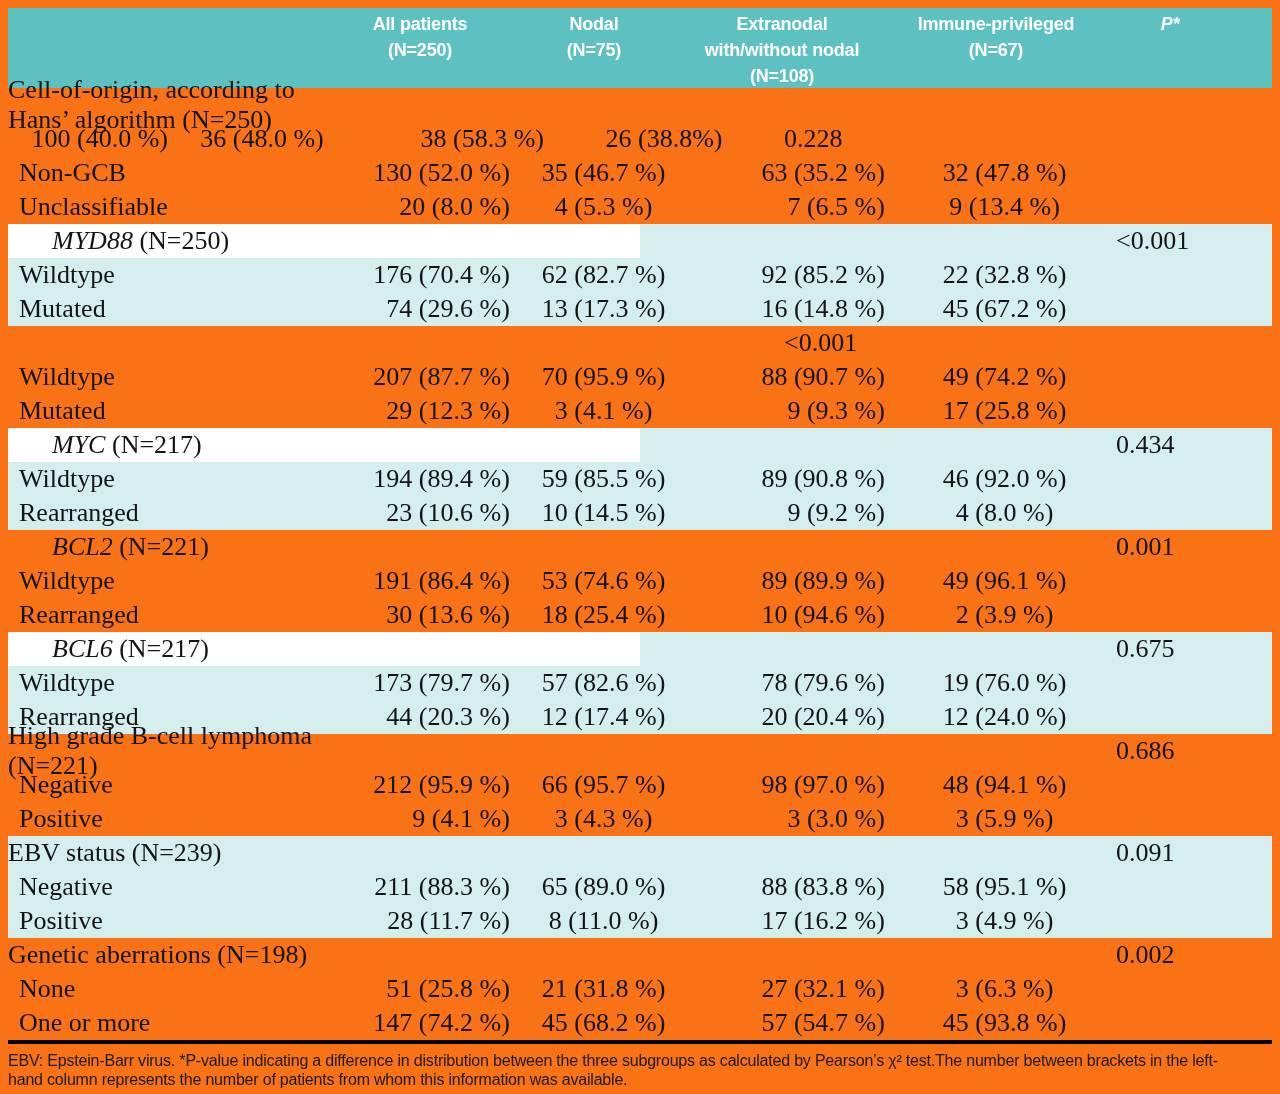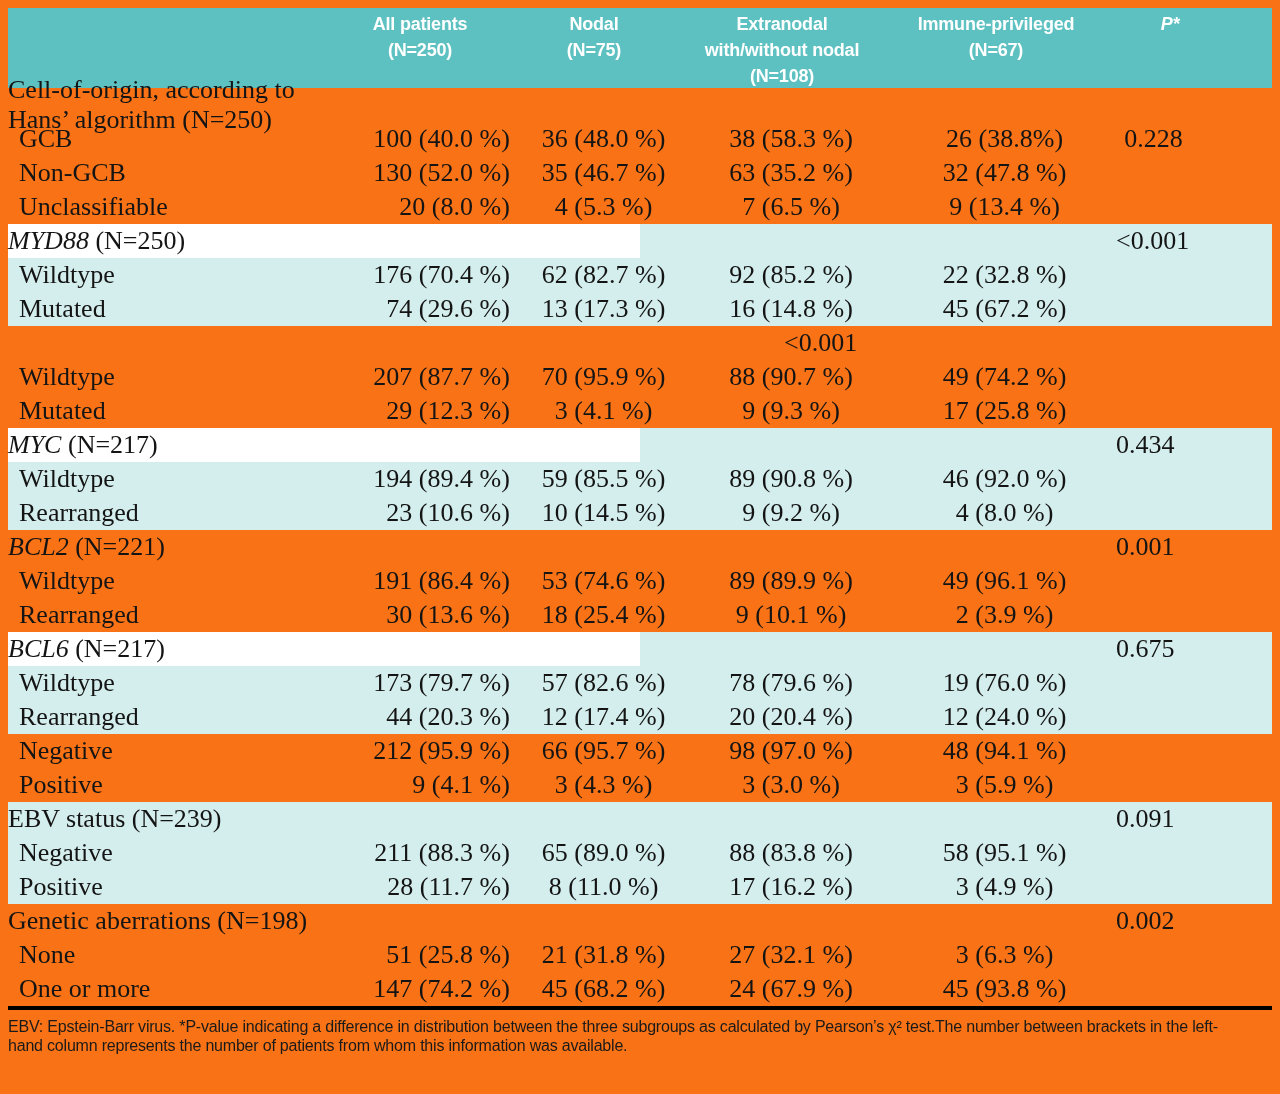--- a/index.html
+++ b/index.html
@@ -15,31 +15,31 @@
   
   .thead{display:flex;height:80px;background:var(--teal);color:#fff;
          font-family:"Liberation Sans", sans-serif;font-weight:bold;font-size:18px;
          line-height:26px;letter-spacing:-0.2px;}
   .thead .hcell{padding-top:3px;text-align:center;}
 
   
   .c1{width:332px;}
   .c2{width:160px;text-align:right;}
   .c3{width:188px;text-align:center;}
-  .c4{width:188px;text-align:center;}
+  .c4{width:188px;text-align:right;}
   .c5{width:240px;text-align:center;}
   .c6{width:148px;text-align:left;padding-right:40px;box-sizing:border-box;}
 
   
   .row{position:relative;display:flex;height:34px;align-items:center;font-size:26px;}
   .row .cell{position:relative;z-index:1;}
   .band{background:var(--band);}
   .seclabel{padding-left:0;}
   .sublabel{padding-left:11px;}
-  .gene{}
+  .gene{margin-left:44px;}
   .whitebox::before{content:"";position:absolute;left:0;top:0;width:632px;height:34px;
                     background:#fff;z-index:0;}
 
   .ital{font-style:italic;}
 
   
   .rule{height:4px;background:#000;}
   .footnote{margin-top:7px;font-family:"Liberation Sans", sans-serif;font-size:16px;
             line-height:19px;color:#1a1a1a;letter-spacing:-0.2px;white-space:nowrap;}
 </style>
@@ -76,21 +76,20 @@
     <div>
         <div class="row">
           <div class="cell c1 seclabel"><span>Cell-of-origin, according to Hans’ algorithm (N=250)</span></div>
           <div class="cell c2"></div>
           <div class="cell c3"></div>
           <div class="cell c4"></div>
           <div class="cell c5"></div>
           <div class="cell c6"><span></span></div>
         </div>
         <div class="row">
-          <div class="cell c1 sublabel"><span>GCB</span></div>
           <div class="cell c2"><span>100 (40.0 %)</span></div>
           <div class="cell c3"><span>36 (48.0 %)</span></div>
           <div class="cell c4"><span>38 (58.3 %)</span></div>
           <div class="cell c5"><span>26 (38.8%)</span></div>
           <div class="cell c6"><span>0.228</span></div>
         </div>
         <div class="row">
           <div class="cell c1 sublabel"><span>Non-GCB</span></div>
           <div class="cell c2"><span>130 (52.0 %)</span></div>
           <div class="cell c3"><span>35 (46.7 %)</span></div>
@@ -190,21 +189,21 @@
           <div class="cell c2"><span>191 (86.4 %)</span></div>
           <div class="cell c3"><span>53 (74.6 %)</span></div>
           <div class="cell c4"><span>89 (89.9 %)</span></div>
           <div class="cell c5"><span>49 (96.1 %)</span></div>
           <div class="cell c6"><span></span></div>
         </div>
         <div class="row">
           <div class="cell c1 sublabel"><span>Rearranged</span></div>
           <div class="cell c2"><span>30 (13.6 %)</span></div>
           <div class="cell c3"><span>18 (25.4 %)</span></div>
-          <div class="cell c4"><span>9 (10.1 %)</span></div>
+          <div class="cell c4"><span>10 (94.6 %)</span></div>
           <div class="cell c5"><span>2 (3.9 %)</span></div>
           <div class="cell c6"><span></span></div>
         </div>
         <div class="row band whitebox">
           <div class="cell c1 seclabel"><i class="gene">BCL6</i><span> (N=217)</span></div>
           <div class="cell c2"></div>
           <div class="cell c3"></div>
           <div class="cell c4"></div>
           <div class="cell c5"></div>
           <div class="cell c6"><span>0.675</span></div>
@@ -219,20 +218,28 @@
         </div>
         <div class="row band">
           <div class="cell c1 sublabel"><span>Rearranged</span></div>
           <div class="cell c2"><span>44 (20.3 %)</span></div>
           <div class="cell c3"><span>12 (17.4 %)</span></div>
           <div class="cell c4"><span>20 (20.4 %)</span></div>
           <div class="cell c5"><span>12 (24.0 %)</span></div>
           <div class="cell c6"><span></span></div>
         </div>
         <div class="row">
+          <div class="cell c1 seclabel"><span>High grade B-cell lymphoma (N=221)</span></div>
+          <div class="cell c2"></div>
+          <div class="cell c3"></div>
+          <div class="cell c4"></div>
+          <div class="cell c5"></div>
+          <div class="cell c6"><span>0.686</span></div>
+        </div>
+        <div class="row">
           <div class="cell c1 sublabel"><span>Negative</span></div>
           <div class="cell c2"><span>212 (95.9 %)</span></div>
           <div class="cell c3"><span>66 (95.7 %)</span></div>
           <div class="cell c4"><span>98 (97.0 %)</span></div>
           <div class="cell c5"><span>48 (94.1 %)</span></div>
           <div class="cell c6"><span></span></div>
         </div>
         <div class="row">
           <div class="cell c1 sublabel"><span>Positive</span></div>
           <div class="cell c2"><span>9 (4.1 %)</span></div>
@@ -278,21 +285,21 @@
           <div class="cell c2"><span>51 (25.8 %)</span></div>
           <div class="cell c3"><span>21 (31.8 %)</span></div>
           <div class="cell c4"><span>27 (32.1 %)</span></div>
           <div class="cell c5"><span>3 (6.3 %)</span></div>
           <div class="cell c6"><span></span></div>
         </div>
         <div class="row">
           <div class="cell c1 sublabel"><span>One or more</span></div>
           <div class="cell c2"><span>147 (74.2 %)</span></div>
           <div class="cell c3"><span>45 (68.2 %)</span></div>
-          <div class="cell c4"><span>24 (67.9 %)</span></div>
+          <div class="cell c4"><span>57 (54.7 %)</span></div>
           <div class="cell c5"><span>45 (93.8 %)</span></div>
           <div class="cell c6"><span></span></div>
         </div>
       </div>
 
     <div class="rule"></div>
 
     <div class="footnote">
       <div>EBV: Epstein-Barr virus. *P-value indicating a difference in distribution between the three subgroups as calculated by Pearson’s χ² test.The number between brackets in the left-</div>
       <div>hand column represents the number of patients from whom this information was available.</div>

